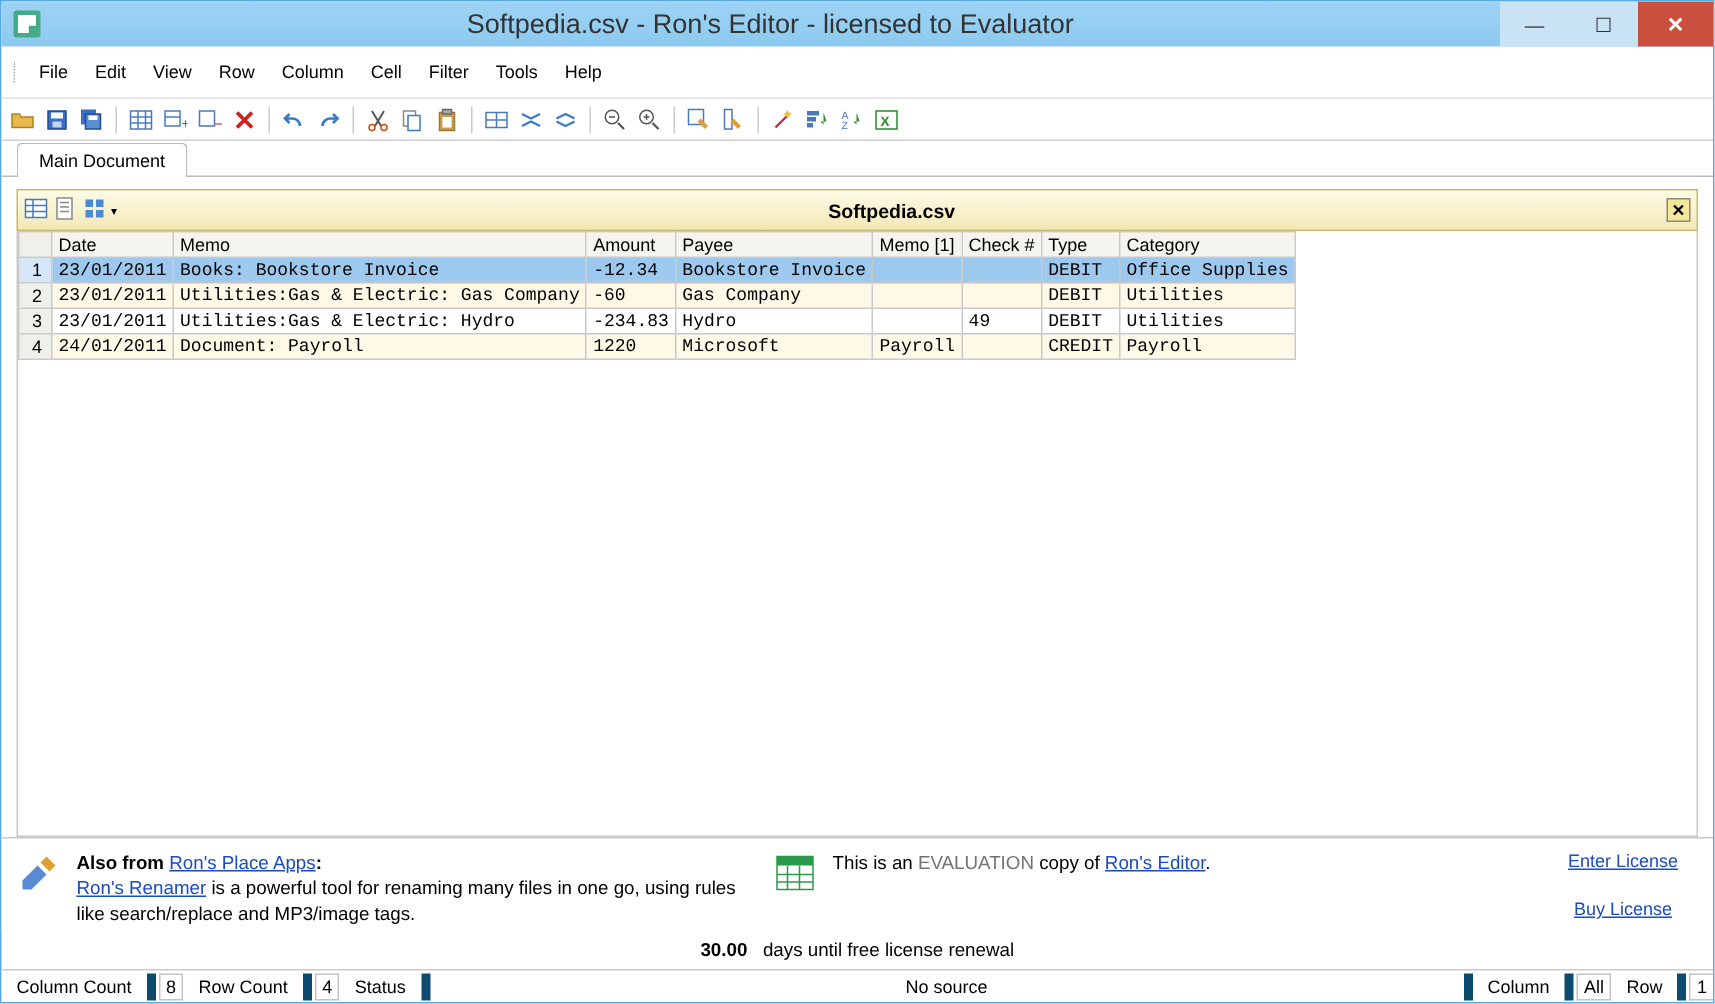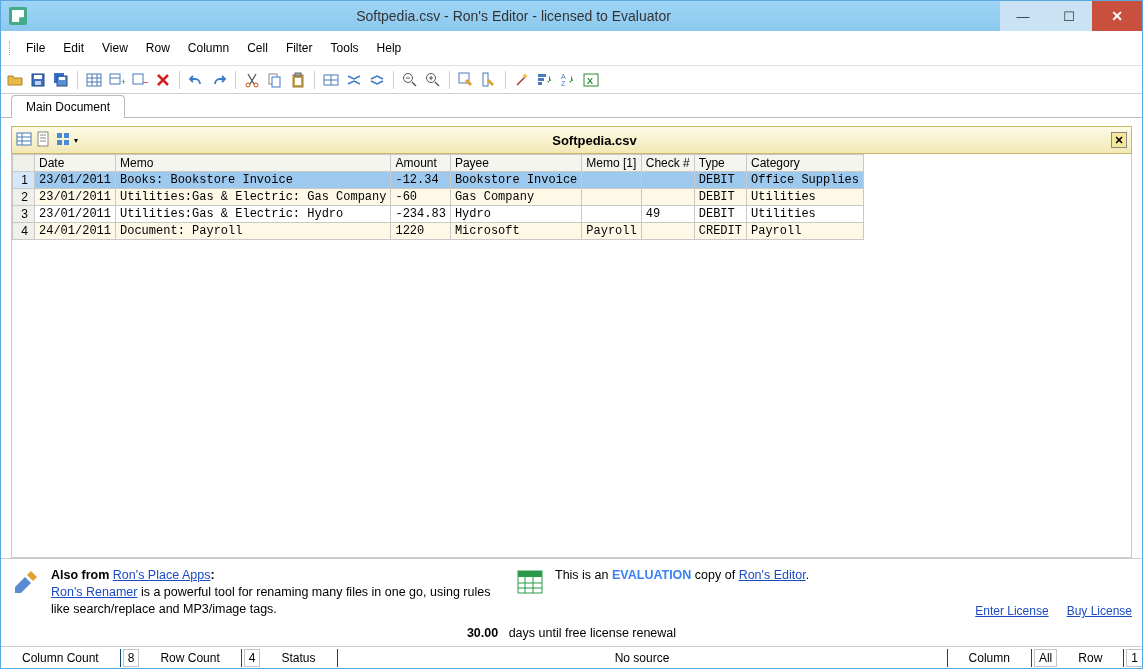--- a/index.html
+++ b/index.html
@@ -16,21 +16,21 @@
 }
 .titlebar {
   height: 30px;
   background: linear-gradient(#9ed4f5, #8cc9ef);
   display: flex;
   align-items: center;
   position: relative;
 }
 .titlebar .app-icon { width: 18px; height: 18px; margin-left: 8px; background: #4a8; border-radius: 2px; position: relative; }
 .titlebar .app-icon::after { content:""; position:absolute; inset:3px; background:#fff; clip-path: polygon(0 0,100% 0,100% 60%,60% 60%,60% 100%,0 100%); }
-.titlebar .title-text { flex:1; text-align:center; color:#333; font-size:14px; }
+.titlebar .title-text { flex:1; text-align:center; color:#333; font-size:18px; }
 .win-controls { display:flex; height:100%; }
 .win-controls .wc { width:46px; display:flex; align-items:center; justify-content:center; color:#333; font-size:13px; }
 .win-controls .wc.close { background:#c94f3f; color:#fff; width:50px; font-size:14px; font-weight:bold; }
 .win-controls .wc.min, .win-controls .wc.max { background:#c9e3f5; }
 .menubar {
   height: 35px;
   background: #fff;
   border-bottom: 1px solid #e0e0e0;
   display: flex;
   align-items: center;
@@ -96,34 +96,34 @@
 .col-Memo1{width:55px;} .col-Check{width:52px;margin-top:26px;} .col-Type{width:46px;margin-left:36px;} .col-Category{width:114px;}
 .banner {
   border-top:1px solid #ccc;
   padding: 8px 10px 4px 10px;
   display:flex;
   gap:24px;
   background:#fff;
 }
 .banner .bcol1 { display:flex; gap:8px; flex:0 0 480px; }
 .banner .bcol2 { display:flex; gap:8px; flex:1; }
-.banner .bcol3 { display:flex; flex-direction:row; align-items:flex-end; gap:18px; min-width:100px; }
+.banner .bcol3 { display:flex; flex-direction:column; align-items:center; gap:18px; min-width:100px; }
 .banner .bicon { width:32px; height:32px; flex-shrink:0; }
 .banner .btext { font-size:12.5px; line-height:1.35; }
 .banner a { color:#1a4bc4; }
-.banner .eval { color:#3b82f6; font-weight:bold; }
+.banner .eval { color:#737373; font-weight:normal; }
 .banner .purch { color:#118a11; font-weight:bold; }
 .banner strong { font-weight:bold; }
 .days-row { text-align:center; padding:4px 0 6px 0; font-size:12.5px; }
 .days-row strong { font-weight:bold;margin-top:20px; }
 .statusbar {
   height:22px; border-top:1px solid #ccc; background:#fff;
   display:flex; align-items:center; font-size:12px;
 }
-.statusbar .scell { padding:2px 21px; border-right:1px solid #0c4a6e; }
+.statusbar .scell { padding:2px 10px; border-right:6px solid #0c4a6e; }
 .statusbar .sbox { border:1px solid #c4c4c4; background:#fff; padding:1px 4px; min-width:14px; text-align:center; margin-left:2px; }
 .statusbar .flex { flex:1; }
 svg.icn { width:16px; height:16px; }
 </style>
 </head>
 <body>
 
 <div class="titlebar">
   <div class="app-icon"></div>
   <div class="title-text">Softpedia.csv - Ron's Editor - licensed to Evaluator</div>

